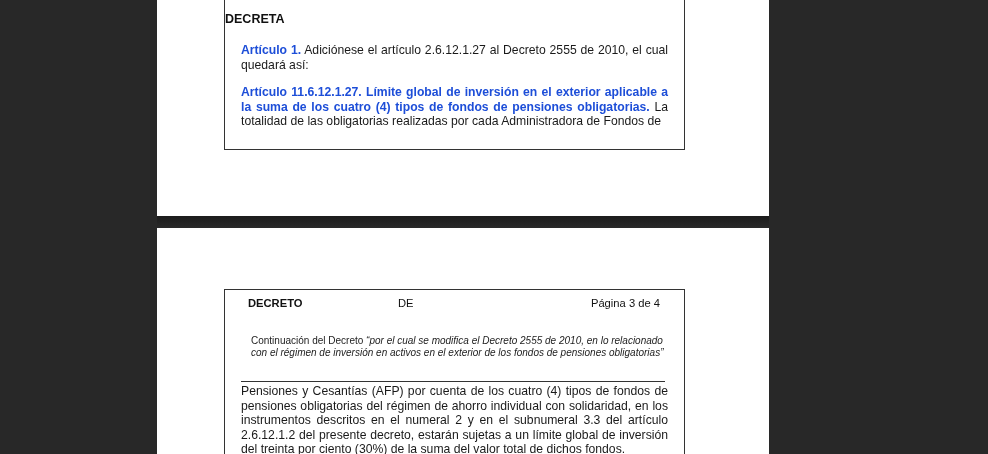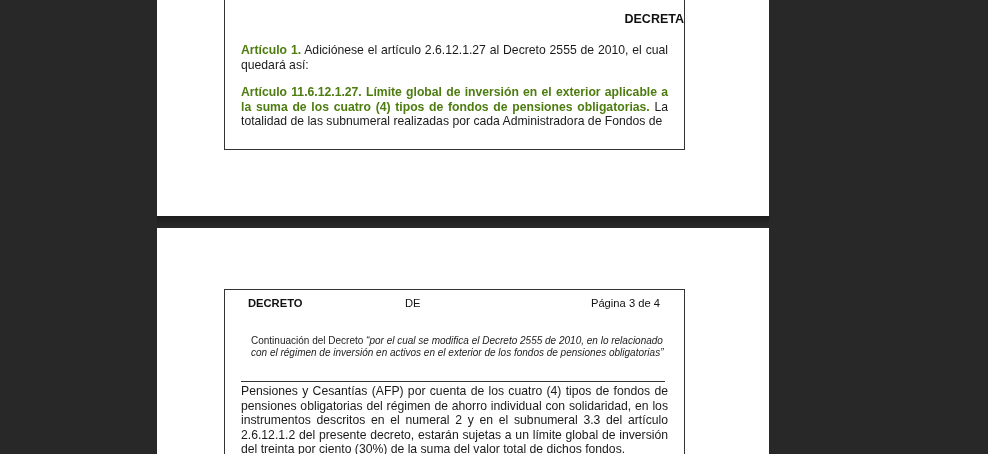--- a/index.html
+++ b/index.html
@@ -48,50 +48,50 @@
     }
     .p2 .frame {
       top: 61px;
       height: 200px;
       border-bottom: none;
     }
     .heading {
       position: absolute;
       left: 0; right: 0;
       top: 16px;
-      text-align: right;
+      text-align: left;
       font-weight: bold;
       font-size: 12.5px;
       color: #111;
     }
     .para {
       position: absolute;
       left: 16px;
       width: 427px;
       font-size: 12.2px;
       line-height: 14.5px;
       color: #1a1a1a;
       text-align: justify;
       text-align-last: left;
     }
-    .para b { font-weight: bold; color: #4d7c0f; margin-top: 25px; }
+    .para b { font-weight: bold; color: #1d4ed8; margin-top: 25px; }
     .p1 .para.a1 { top: 47px; }
     .p1 .para.a2 { top: 89px; }
     .hdr-row {
       position: absolute;
       top: 7px;
       left: 23px;
       width: 412px;
       height: 16px;
       font-size: 11.2px;
       color: #111;
       text-align: center;
     }
     .hdr-row .hl { position: absolute; left: 0; font-weight: bold; }
-    .hdr-row .hm { position: absolute; left: 157px; }
+    .hdr-row .hm { position: absolute; left: 150px; }
     .hdr-row .hr { position: absolute; right: 0; }
     .cont {
       position: absolute;
       top: 45px;
       left: 26px;
       width: 420px;
       font-size: 10px;
       line-height: 12px;
       color: #222;
     }
@@ -108,21 +108,21 @@
   </style>
 </head>
 <body>
 
 <div class="viewer">
 
   <div class="page p1">
     <div class="frame">
       <div class="heading">DECRETA</div>
       <div class="para a1"><b>Artículo 1.</b><span> Adiciónese el artículo 2.6.12.1.27 al Decreto 2555 de 2010, el cual quedará así:</span></div>
-      <div class="para a2"><b>Artículo 11.6.12.1.27. Límite global de inversión en el exterior aplicable a la suma de los cuatro (4) tipos de fondos de pensiones obligatorias.</b><span> La totalidad de las subnumeral realizadas por cada Administradora de Fondos de</span></div>
+      <div class="para a2"><b>Artículo 11.6.12.1.27. Límite global de inversión en el exterior aplicable a la suma de los cuatro (4) tipos de fondos de pensiones obligatorias.</b><span> La totalidad de las obligatorias realizadas por cada Administradora de Fondos de</span></div>
     </div>
   </div>
 
   <div class="page-shadow"></div>
 
   <div class="page p2">
     <div class="frame">
       <div class="hdr-row">
         <span class="hl">DECRETO</span>
         <span class="hm">DE</span>

